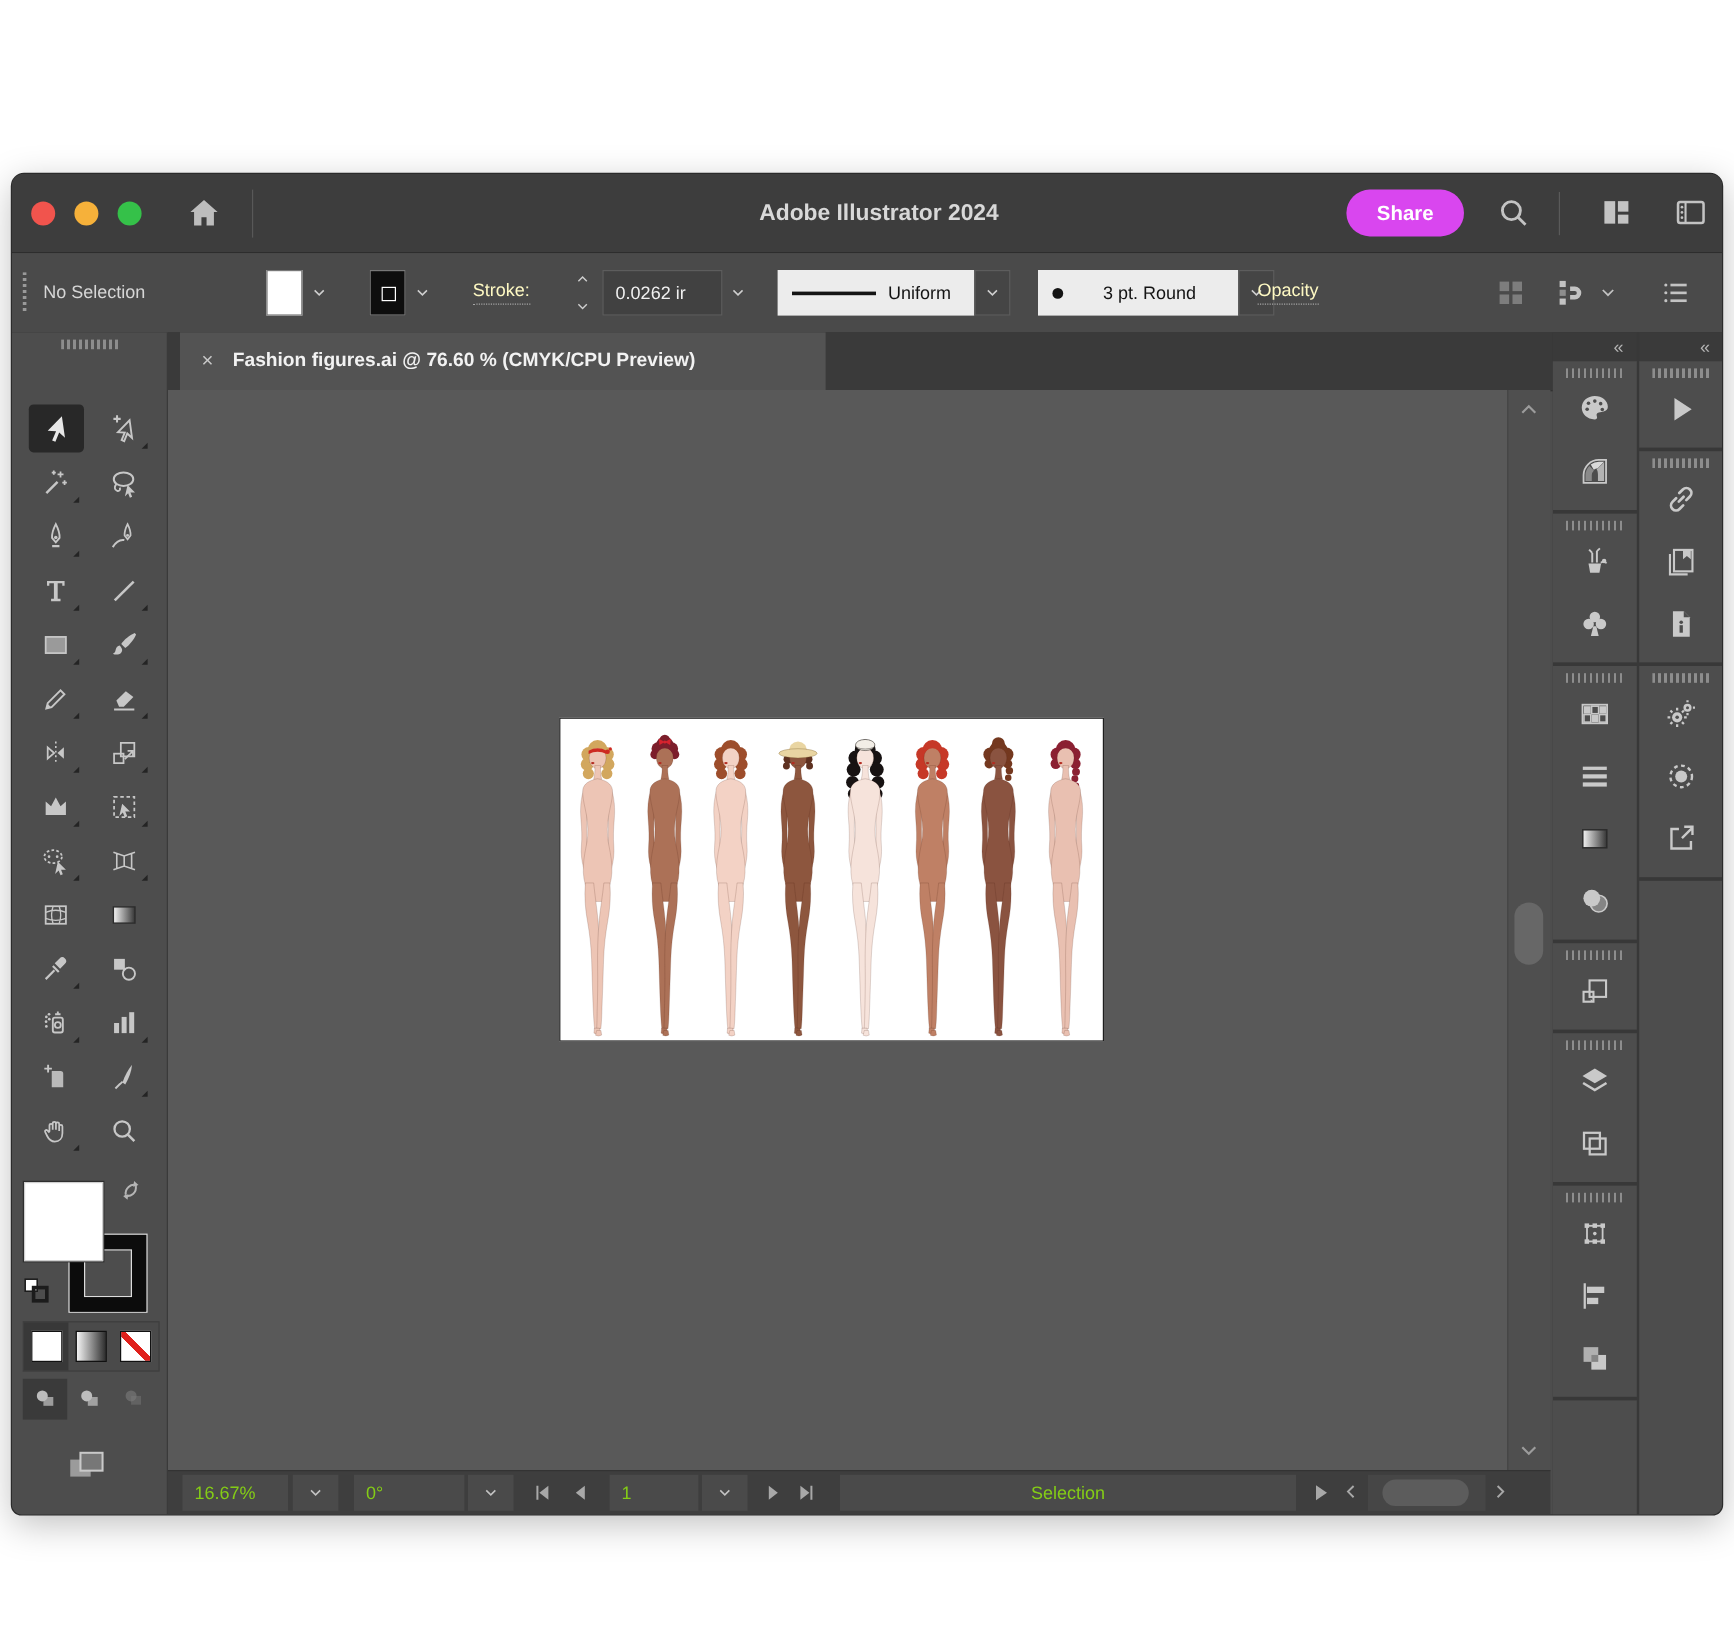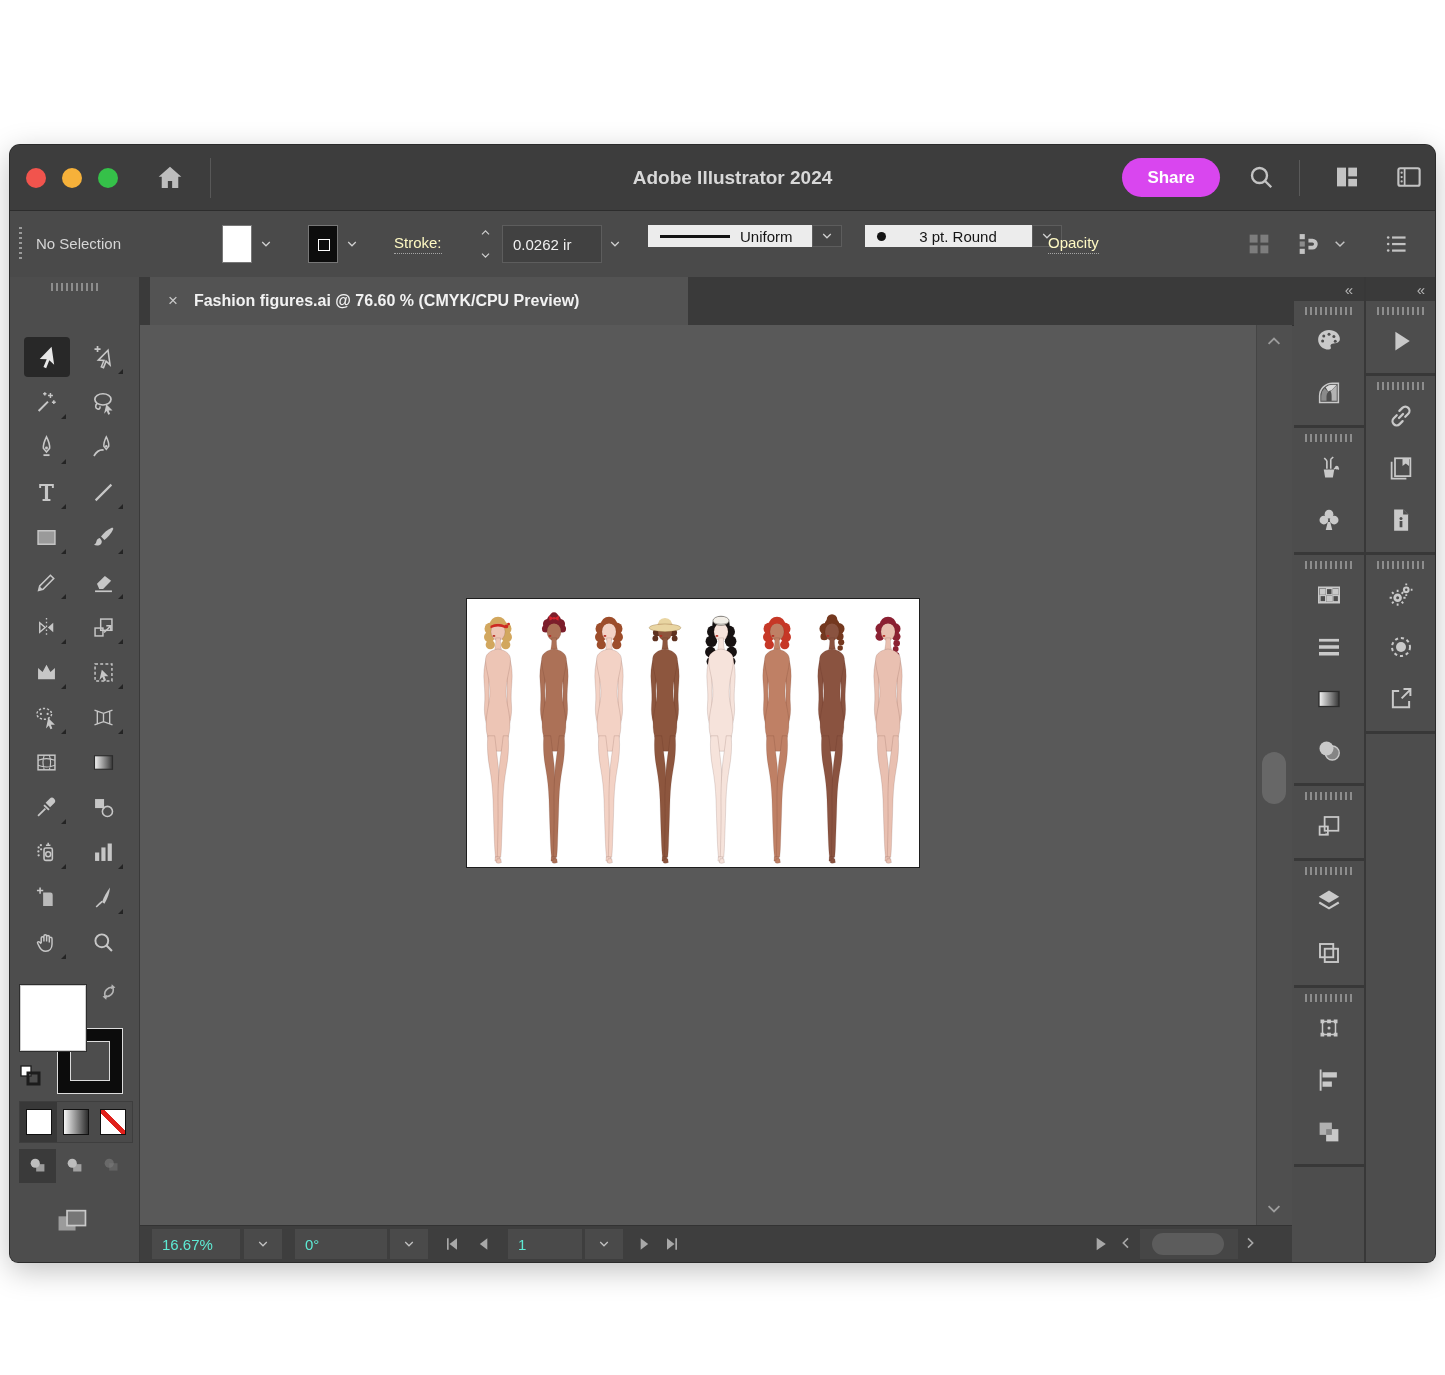--- a/index.html
+++ b/index.html
@@ -25,21 +25,21 @@
   .cb-nosel{position:absolute;left:26px;top:0;height:66px;line-height:66px;color:#d6d6d6;font-size:15px;}
   .swatch-grp{position:absolute;top:14px;height:38px;display:flex;}
   .swatch-box{width:30px;height:38px;box-sizing:border-box;border:1px solid #777;}
   .chev-cell{width:27px;height:38px;display:flex;align-items:center;justify-content:center;color:#cfcfcf;}
   .fillw{background:#ffffff;}
   .strokew{background:#0d0d0d;position:relative;}
   .strokew:after{content:"";position:absolute;left:9px;top:13px;width:10px;height:10px;border:1.5px solid #fff;}
   .cb-label{position:absolute;top:23px;color:#fef9c3;font-size:15px;border-bottom:1px dotted #a5a5a5;padding-bottom:2px;}
   .stepper{position:absolute;left:464px;top:15px;width:22px;height:36px;display:flex;flex-direction:column;align-items:center;justify-content:space-between;color:#cfcfcf;}
   .val-box{position:absolute;left:492px;top:14px;width:100px;height:38px;box-sizing:border-box;background:#414141;border:1px solid #5d5d5d;color:#f0f0f0;font-size:15px;display:flex;align-items:center;padding-left:10px;}
-  .dd{position:absolute;top:14px;height:22px;display:flex;}
+  .dd{position:absolute;top:14px;height:38px;display:flex;}
   .dd-light{background:#ececec;color:#141414;font-size:15px;display:flex;align-items:center;gap:10px;padding:0 12px;box-sizing:border-box;}
   .dd-chev{width:30px;background:#454545;border:1px solid #5d5d5d;box-sizing:border-box;display:flex;align-items:center;justify-content:center;color:#cfcfcf;}
   .stroke-line{width:70px;height:3px;background:#141414;}
   .cap-dot{width:9px;height:9px;border-radius:50%;background:#141414;}
   .cb-ic{position:absolute;top:19px;width:28px;height:28px;color:#c3c3c3;}
   .dim{opacity:.42;}
   
   .tabstrip{position:absolute;left:0;top:132px;width:100%;height:48px;background:#3a3a3a;border-bottom:1px solid #323232;}
   .collapse{color:#b5b5b5;font-size:15px;letter-spacing:1px;}
   .col-l{position:absolute;left:10px;top:6px;}
@@ -85,21 +85,21 @@
   .vs-thumb{position:absolute;left:5px;top:427px;width:24px;height:52px;border-radius:12px;background:#676767;}
   
   .rightcols{position:absolute;left:1284px;top:132px;width:141px;height:985px;background:#383838;display:flex;gap:2px;}
   .pcol{width:70px;display:flex;flex-direction:column;}
   .pcol-head{height:24px;display:flex;align-items:center;justify-content:flex-end;padding-right:10px;background:#3a3a3a;}
   .pgroup{background:#4d4d4d;margin-bottom:3px;padding-bottom:6px;}
   .pgroup.fill{flex:1;margin-bottom:0;}
   .panel-btn{width:70px;height:52px;display:flex;align-items:center;justify-content:center;color:#c9c9c9;}
   .panel-btn .ic{width:30px;height:30px;}
   
-  .statusbar{position:absolute;left:130px;top:1080px;width:1152px;height:37px;background:#3e3e3e;border-top:1px solid #333;box-sizing:border-box;color:#5eead4;font-size:15px;}
+  .statusbar{position:absolute;left:130px;top:1080px;width:1152px;height:37px;background:#3e3e3e;border-top:1px solid #333;box-sizing:border-box;color:#84cc16;font-size:15px;}
   .sb-box{position:absolute;top:3px;height:30px;background:#4a4a4a;display:flex;align-items:center;padding:0 10px;box-sizing:border-box;}
   .sb-chev{position:absolute;top:3px;height:30px;width:38px;background:#4a4a4a;display:flex;align-items:center;justify-content:center;color:#c3c3c3;}
   .sb-ic{position:absolute;top:8px;width:20px;height:20px;color:#a8a8a8;}
   .sb-track{position:absolute;left:1000px;top:3px;width:98px;height:30px;background:#464646;}
   .sb-thumb{position:absolute;left:1012px;top:7px;width:72px;height:22px;border-radius:11px;background:#5c5c5c;}
   .ic svg,.tb-home svg,.cb-ic svg{display:block;width:100%;height:100%;}
   .ic{display:block;}
   span.ic{display:inline-block;}
   .abs-ic{position:absolute;}
 </style>
@@ -1133,20 +1133,21 @@
           <svg viewBox="0 0 24 24">
             <path d="M8 5l9 7-9 7z" fill="currentColor"></path>
           </svg>
         </span>
       <span class="ic sb-ic" style="left:522px">
           <svg viewBox="0 0 24 24">
             <path d="M17 5v14" stroke="currentColor" fill="none" stroke-width="2"></path>
             <path d="M6 5l9 7-9 7z" fill="currentColor"></path>
           </svg>
         </span>
+      <div class="sb-box" style="left:560px;width:380px;justify-content:center">Selection</div>
       <span class="ic sb-ic" style="left:950px">
           <svg viewBox="0 0 24 24">
             <path d="M8 4.5L19 12 8 19.5z" fill="currentColor"></path>
           </svg>
         </span>
       <span class="ic sb-ic" style="left:978px;top:9px;width:16px;height:16px">
           <svg viewBox="0 0 24 24">
             <path d="M15 5l-7 7 7 7" stroke="currentColor" fill="none" stroke-width="2.4"></path>
           </svg>
         </span>

